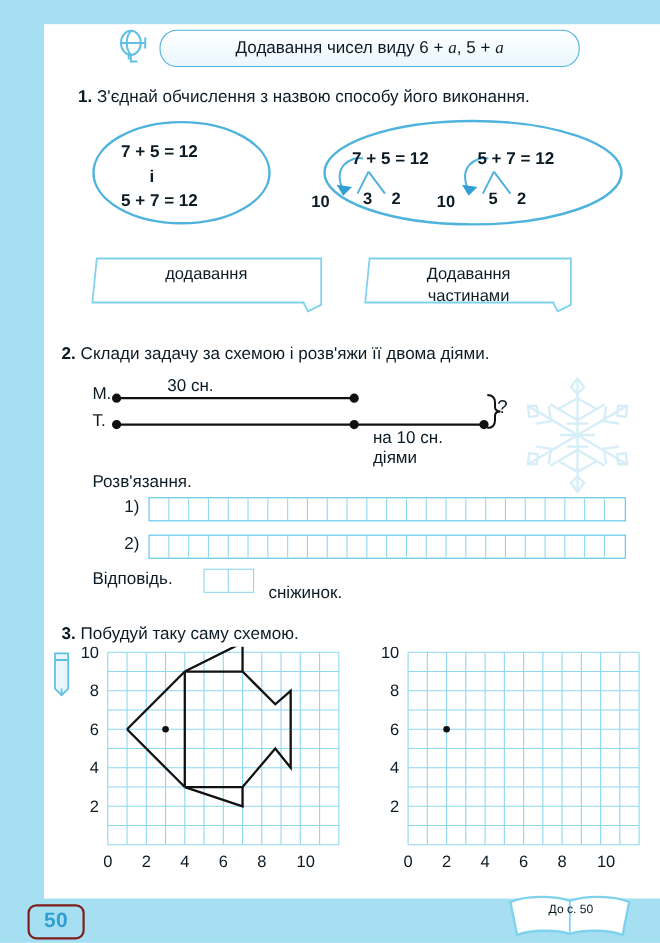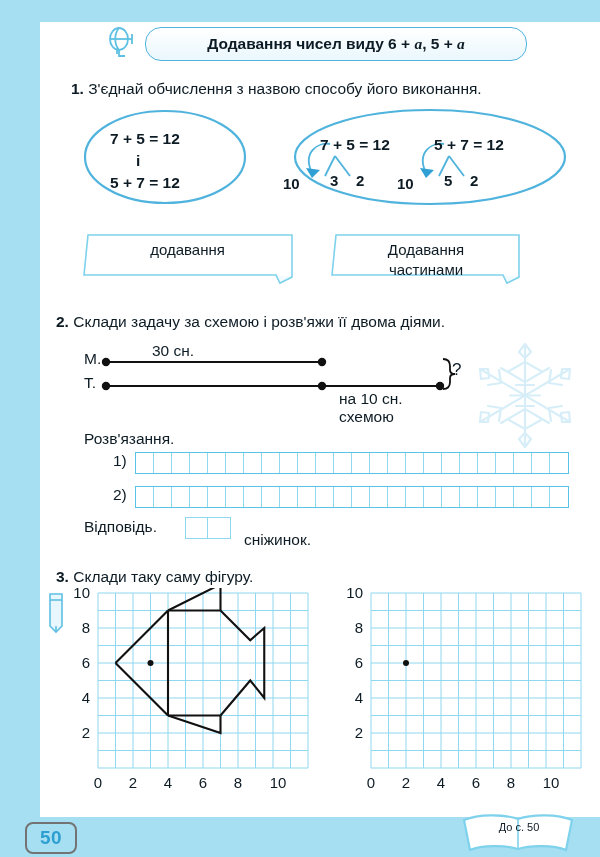--- a/index.html
+++ b/index.html
@@ -18,21 +18,21 @@
     background:#ffffff;
   }
   
   .footer-strip{
     position:absolute;left:0;top:817px;width:600px;height:40px;
     background:#a7dff2;
   }
   .page-num{
     position:absolute;left:25px;top:822px;
     width:48px;height:28px;
-    border:2px solid #737373;border-radius:8px;
+    border:2px solid #7f1d1d;border-radius:8px;
     background:#a7dff2;
     color:#ffffff;font-weight:bold;font-size:19px;
     display:flex;align-items:center;justify-content:center;
     letter-spacing:.5px;
   }
   .page-num span{color:#2d9fd0;text-shadow:none;}
   
   .book-badge{
     position:absolute;right:22px;top:812px;
     width:118px;height:42px;
@@ -43,21 +43,21 @@
     z-index:2;
   }
   
   .header-wrap{
     position:absolute;left:105px;top:27px;width:420px;height:32px;
   }
   .header-pill{
     position:absolute;left:40px;top:0;width:380px;height:32px;
     border:1.6px solid #4fb3dd;border-radius:16px;
     background:linear-gradient(180deg,#ffffff 0%,#eaf7fd 100%);
-    display:flex;align-items:center;justify-content:center;font-weight:bold;
+    display:flex;align-items:center;justify-content:center;
   }
   .header-title{
     font-size:15.5px;color:#0d1b24;white-space:nowrap;
   }
   .header-title i{font-family:"Liberation Serif",serif;font-style:italic;}
   .pen-icon{position:absolute;left:0;top:-2px;width:44px;height:36px;}
   
   .task{
     position:absolute;font-size:15.5px;color:#0d1b24;white-space:nowrap;
   }
@@ -193,21 +193,21 @@
 
 <div class="task" style="left:56px;top:313px;">
   <b>2.</b>
   <span>Склади задачу за схемою і розв'яжи її двома діями.</span>
 </div>
 
 <div class="scheme-lbl" style="left:84px;top:350px;">М.</div>
 <div class="scheme-lbl" style="left:84px;top:374px;">Т.</div>
 <div class="scheme-lbl" style="left:152px;top:342px;">30 сн.</div>
 <div class="scheme-lbl" style="left:339px;top:390px;">на 10 сн.</div>
-<div class="scheme-lbl" style="left:339px;top:408px;">схемою</div>
+<div class="scheme-lbl" style="left:339px;top:408px;">діями</div>
 <div class="scheme-lbl" style="left:452px;top:360px;font-size:17px;">?</div>
 
 <svg style="position:absolute;left:100px;top:345px;" width="360" height="50" viewBox="0 0 360 50">
   <g stroke="#111111" stroke-width="2" fill="#111111">
     <line x1="6" y1="17" x2="222" y2="17"></line>
     <circle cx="6" cy="17" r="3.2"></circle>
     <circle cx="222" cy="17" r="3.2"></circle>
     <line x1="6" y1="41" x2="340" y2="41"></line>
     <circle cx="6" cy="41" r="3.2"></circle>
     <circle cx="222" cy="41" r="3.2"></circle>
@@ -278,21 +278,21 @@
 
 <div class="task" style="left:84px;top:518px;">Відповідь.</div>
 <div class="ansbox" id="ansrow" style="left:185px;top:517px;">
     <div class="c"></div>
     <div class="c"></div>
   </div>
 <div class="task" style="left:244px;top:531px;">сніжинок.</div>
 
 <div class="task" style="left:56px;top:568px;">
   <b>3.</b>
-  <span>Склади таку саму фігуру.</span>
+  <span>Побудуй таку саму схемою.</span>
 </div>
 
 <svg class="pencil3" viewBox="0 0 20 46">
   <g stroke="#5fc0e3" stroke-width="1.6" fill="#e8f7fd">
     <path d="M4 6 L16 6 L16 38 L10 44 L4 38 Z"></path>
     <path d="M4 12 L16 12"></path>
     <path d="M10 38 L10 44"></path>
   </g>
 </svg>
 

